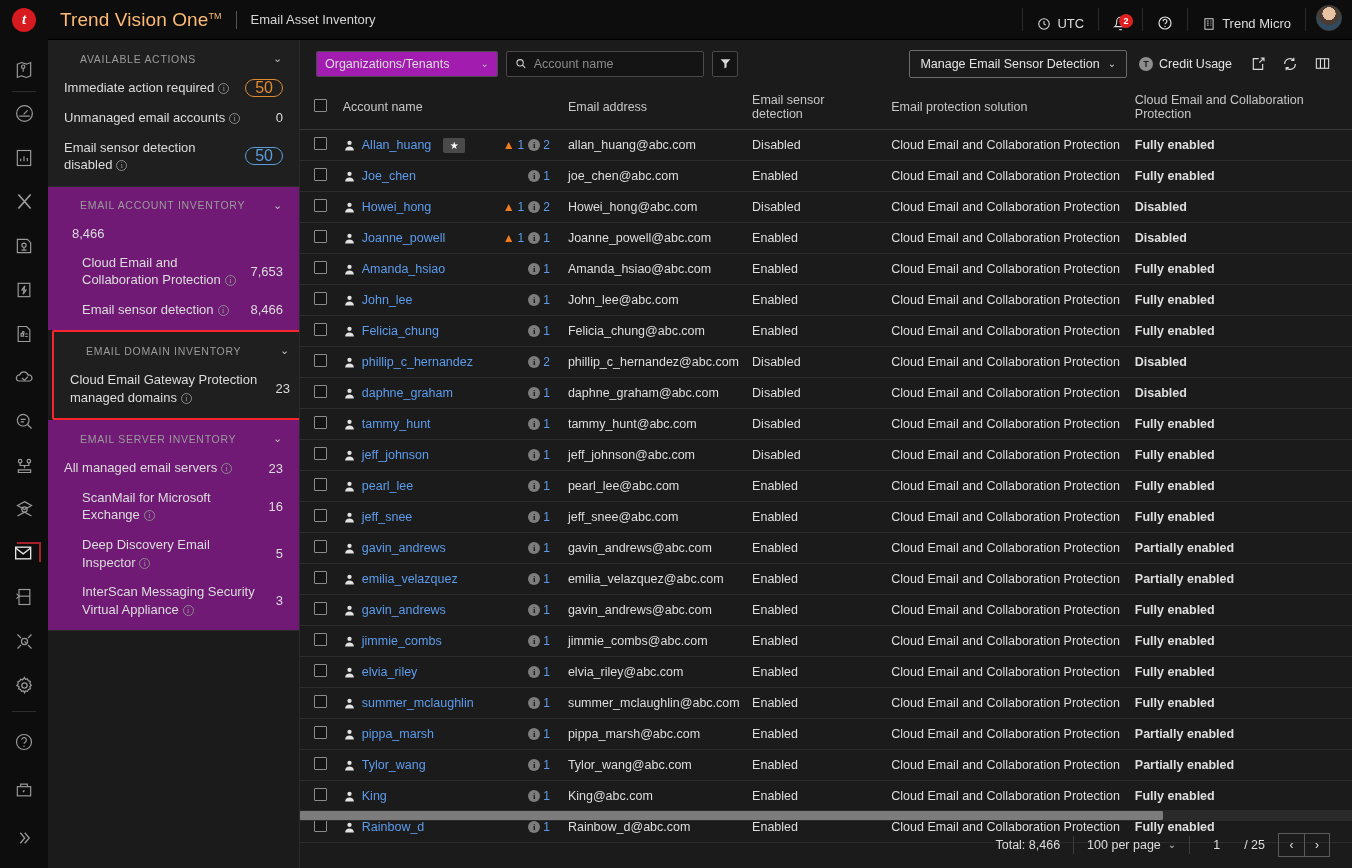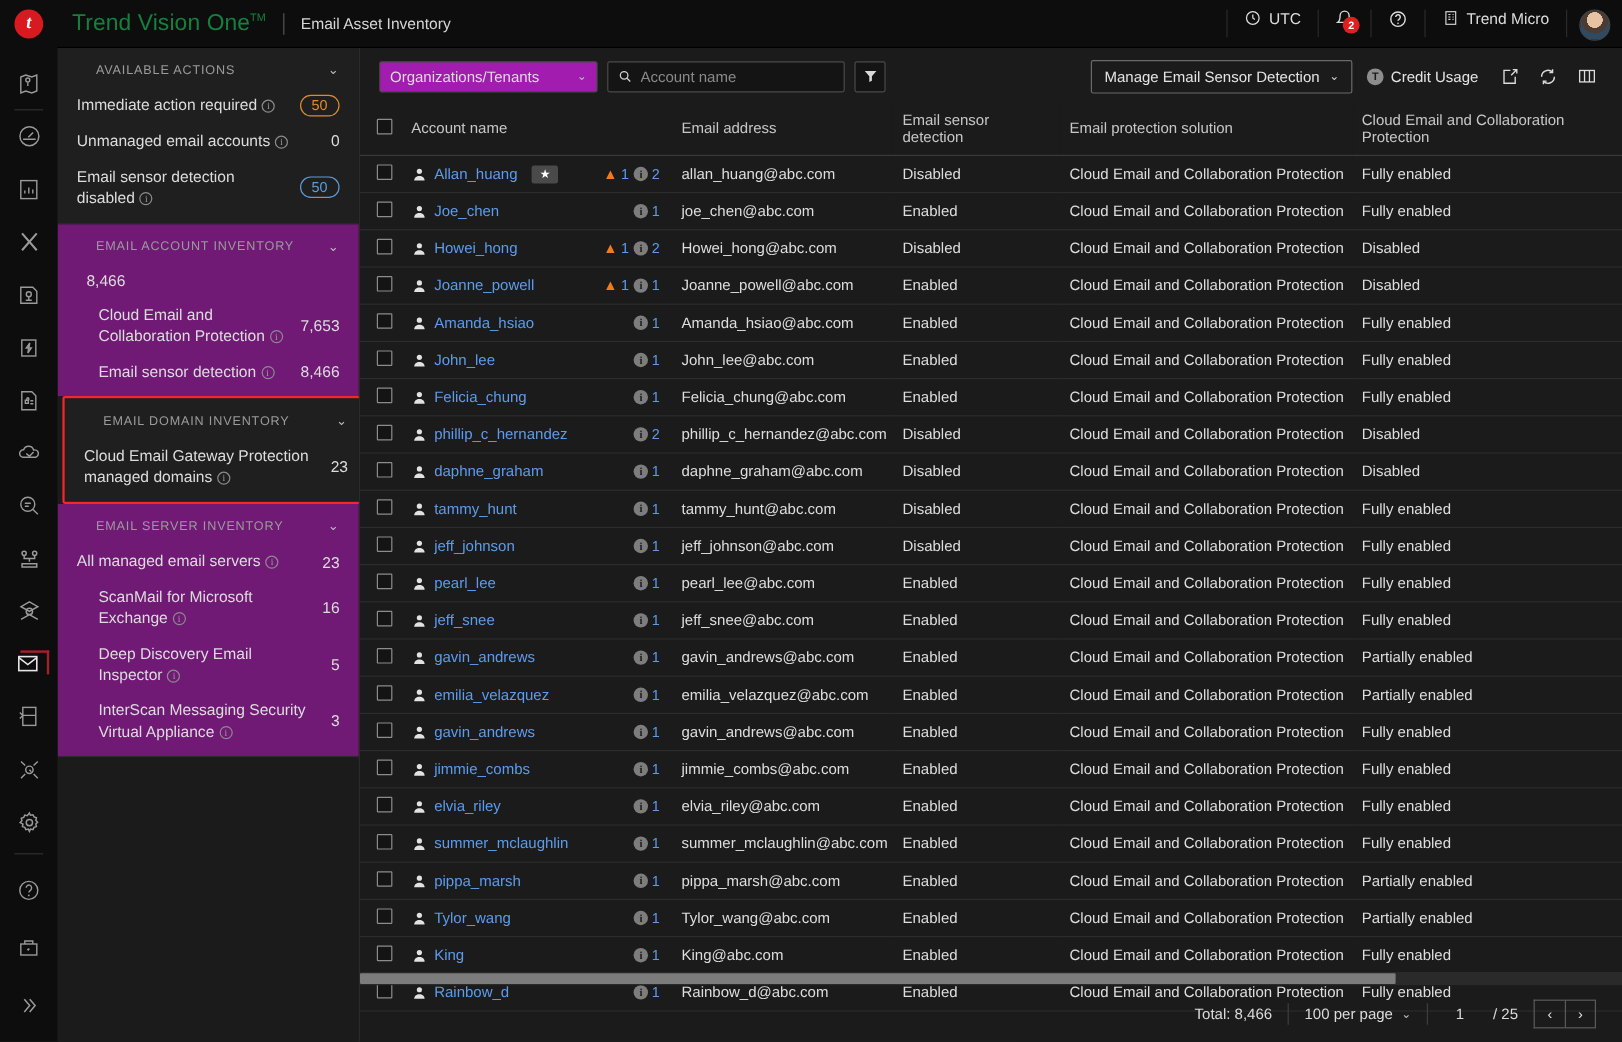--- a/index.html
+++ b/index.html
@@ -25,31 +25,31 @@
     background: #0d0d0d;
   }
   .logo-mark {
     width: 24px; height: 24px; border-radius: 50%;
     background: #d71920;
     display: flex; align-items: center; justify-content: center;
     font-weight: bold; font-size: 15px; color: #fff;
     font-style: italic; font-family: "Liberation Serif", serif;
   }
   .brand {
-    font-size: 19px; color: #15803d; margin-left: 12px; letter-spacing: .1px;
+    font-size: 19px; color: #fdba74; margin-left: 12px; letter-spacing: .1px;
     font-weight: 400;
   }
   .brand sup { font-size: 9px; vertical-align: super; }
   .brand-div {
     width: 1px; height: 18px; background: #555; margin: 0 14px;
   }
   .page-name { font-size: 13px; color: #d6d6d6; }
   .top-right { margin-left: auto; display: flex; align-items: center; height: 40px; }
   .top-item {
-    height: 23px; display: flex; align-items: flex-start; gap: 6px;
+    height: 23px; display: flex; align-items: flex-end; gap: 6px;
     padding: 0 14px; font-size: 13px; color: #ddd;
     border-left: 1px solid #2a2a2a; position: relative;
     white-space: nowrap;
   }
   .top-item svg { display: block; }
   .badge-dot {
     position: absolute; top: 6px; right: 9px;
     background: #e02020; color: #fff; font-size: 9px;
     min-width: 14px; height: 14px; border-radius: 7px;
     display: flex; align-items: center; justify-content: center;
@@ -110,21 +110,21 @@
   }
   .lp-row.indent { padding-left: 34px; }
   .lp-label { flex: 1; line-height: 1.35; }
   .info-i {
     display: inline-block; width: 11px; height: 11px; border: 1px solid #8b8b8b;
     border-radius: 50%; font-size: 8px; line-height: 9px; text-align: center;
     color: #9e9e9e; margin-left: 4px; vertical-align: 1px; font-family: "Liberation Serif", serif;
   }
   .lp-count { font-size: 13px; color: #dcdcdc; margin-left: 8px; }
   .pill {
-    border-radius: 9px; padding: 1px 9px; font-size: 12px;
+    border-radius: 9px; padding: 1px 9px; font-size: 16px;
     border: 1px solid; line-height: 14px;
   }
   .pill.orange { color: #e08a2e; border-color: #e08a2e; }
   .pill.blue { color: #5b9ddb; border-color: #5b9ddb; }
   .lp-group { background: #1f1f1f; padding-bottom: 6px; }
   .lp-group.plain { background: #701a75; }
   .lp-divider { height: 1px; background: #2b2b2b; }
   .highlight-box {
     border: 2px solid #f8252c; border-radius: 2px;
     margin: 0 0 0 4px; width: 256px;
@@ -191,21 +191,21 @@
   .tbl td {
     font-size: 12.5px; color: #dedede; padding: 7px 8px;
     border-bottom: 1px solid #2c2c2c; height: 29px; vertical-align: middle;
     white-space: nowrap; overflow: hidden;
   }
   .col-chk { width: 34px; padding-left: 14px !important; }
   .col-name { width: 220px; }
   .col-email { width: 180px; }
   .col-sensor { width: 136px; }
   .col-solution { width: 238px; }
-  .col-cecp { width: 220px; }
+  .col-cecp { width: 220px; font-weight: bold; }
   .chk {
     width: 13px; height: 13px; border: 1px solid #8c8c8c; background: #141414;
     border-radius: 1px; display: inline-block;
   }
   .name-cell { display: flex; align-items: center; gap: 6px; }
   .user-ico { color: #e2e2e2; flex: 0 0 auto; }
   .acct-link { color: #5d9cec; font-size: 12.5px; }
   .star-badge {
     background: #4a4a4a; border-radius: 2px; width: 22px; height: 15px;
     display: inline-flex; align-items: center; justify-content: center;

